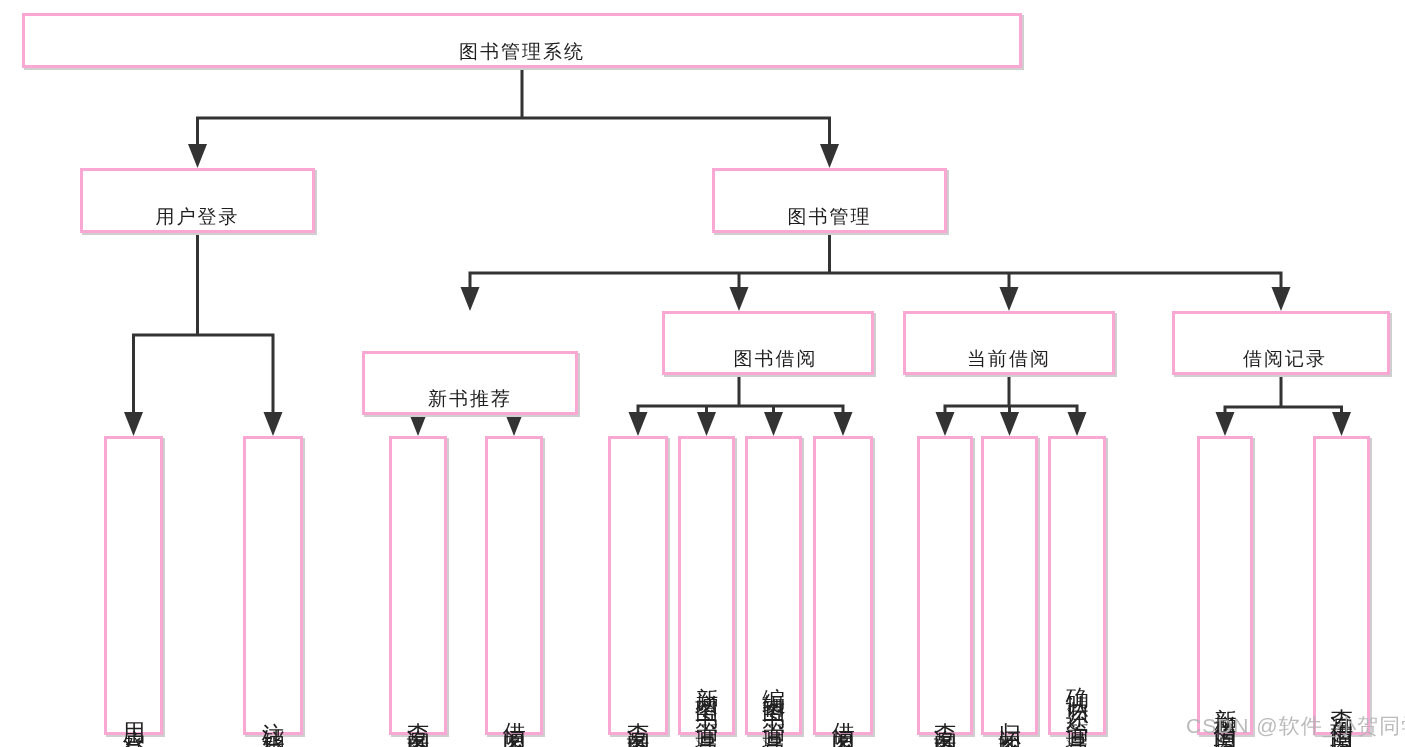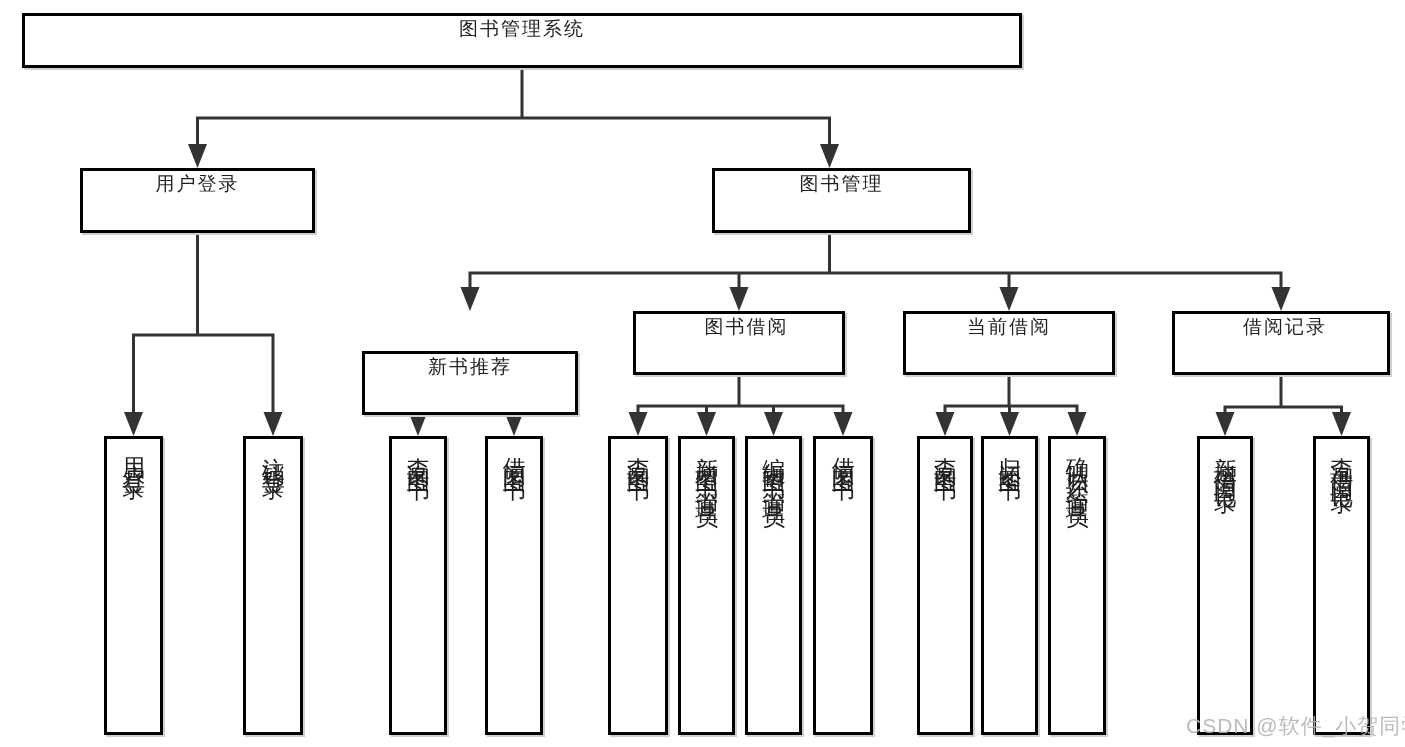--- a/index.html
+++ b/index.html
@@ -14,24 +14,24 @@
   }
   #connectors {
     position: absolute;
     left: 0; top: 0;
     width: 1405px; height: 747px;
     z-index: 1;
   }
   .node {
     position: absolute;
     box-sizing: border-box;
-    border: 3px solid #000000;
+    border: 3px solid #f9a8d4;
     background: #ffffff;
     display: flex;
-    align-items: flex-start;
+    align-items: flex-end;
     justify-content: center;
     box-shadow: 2px 2px 0 #cfcfcf;
     z-index: 2;
   }
   .node .label {
     font-size: 19px;
     color: #1f1f1f;
     letter-spacing: 2px;
     white-space: nowrap;
   }
@@ -115,28 +115,28 @@
     </g>
   </svg>
 
   <div class="node" style="left:22px; top:13px; width:1000px; height:55px;">
     <span class="label">图书管理系统</span>
   </div>
 
   <div class="node" style="left:80px; top:168px; width:235px; height:65px;">
     <span class="label">用户登录</span>
   </div>
-  <div class="node" style="left:712px; top:168px; width:259px; height:65px;">
+  <div class="node" style="left:712px; top:168px; width:235px; height:65px;">
     <span class="label">图书管理</span>
   </div>
 
   <div class="node" style="left:362px; top:311px; width:216px; height:64px;margin-top:40px;">
     <span class="label">新书推荐</span>
   </div>
-  <div class="node" style="left:633px; top:311px; width:212px; height:64px;padding-left:15px;">
+  <div class="node" style="left:662px; top:311px; width:212px; height:64px;padding-left:15px;">
     <span class="label">图书借阅</span>
   </div>
   <div class="node" style="left:903px; top:311px; width:212px; height:64px;font-family:Liberation Mono, monospace;">
     <span class="label">当前借阅</span>
   </div>
   <div class="node" style="left:1172px; top:311px; width:218px; height:64px;padding-left:8px;">
     <span class="label">借阅记录</span>
   </div>
 
   <div class="node leaf" style="left:104px; width:59px;">

